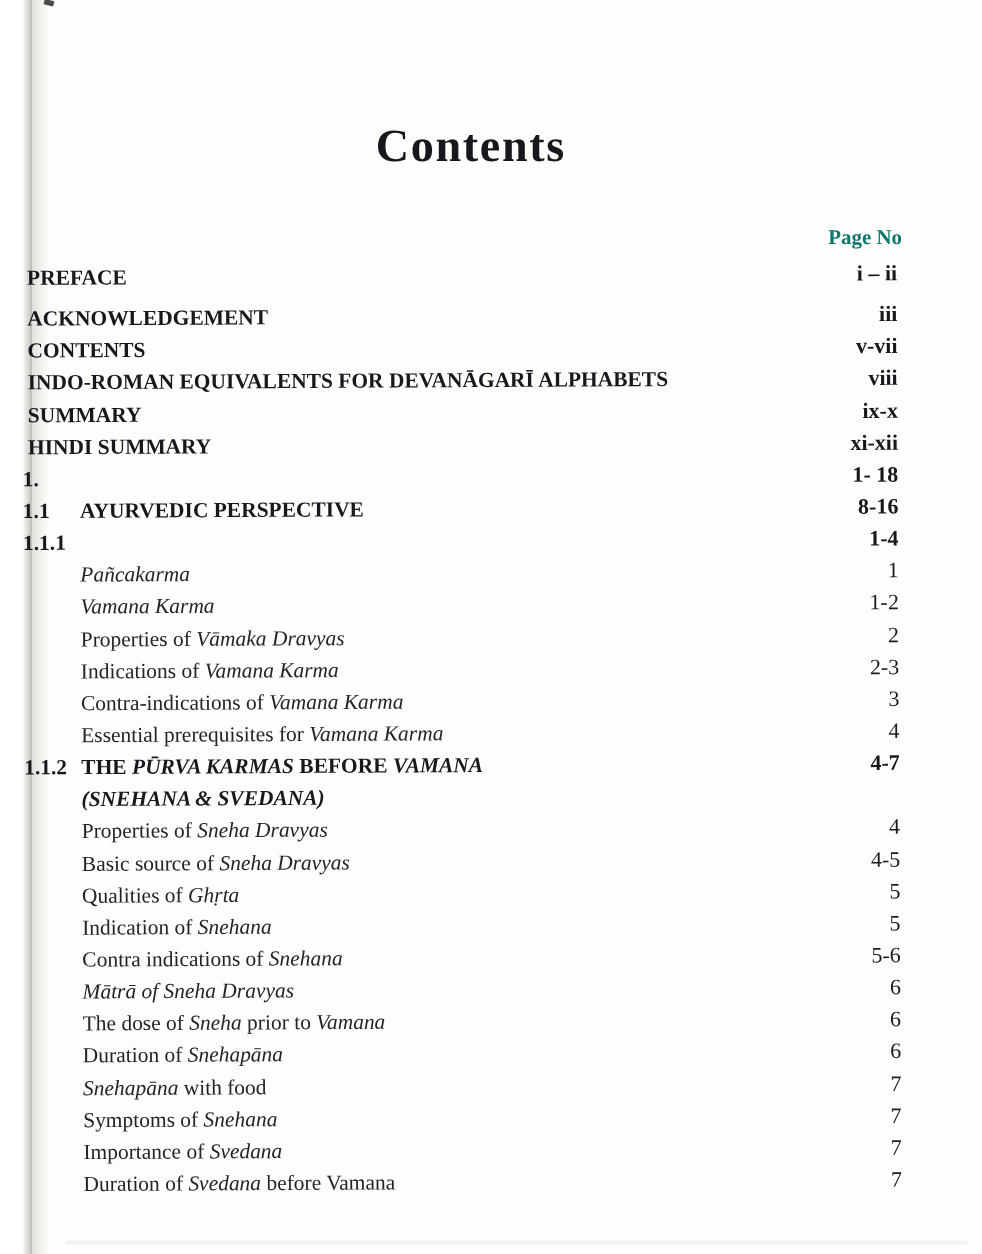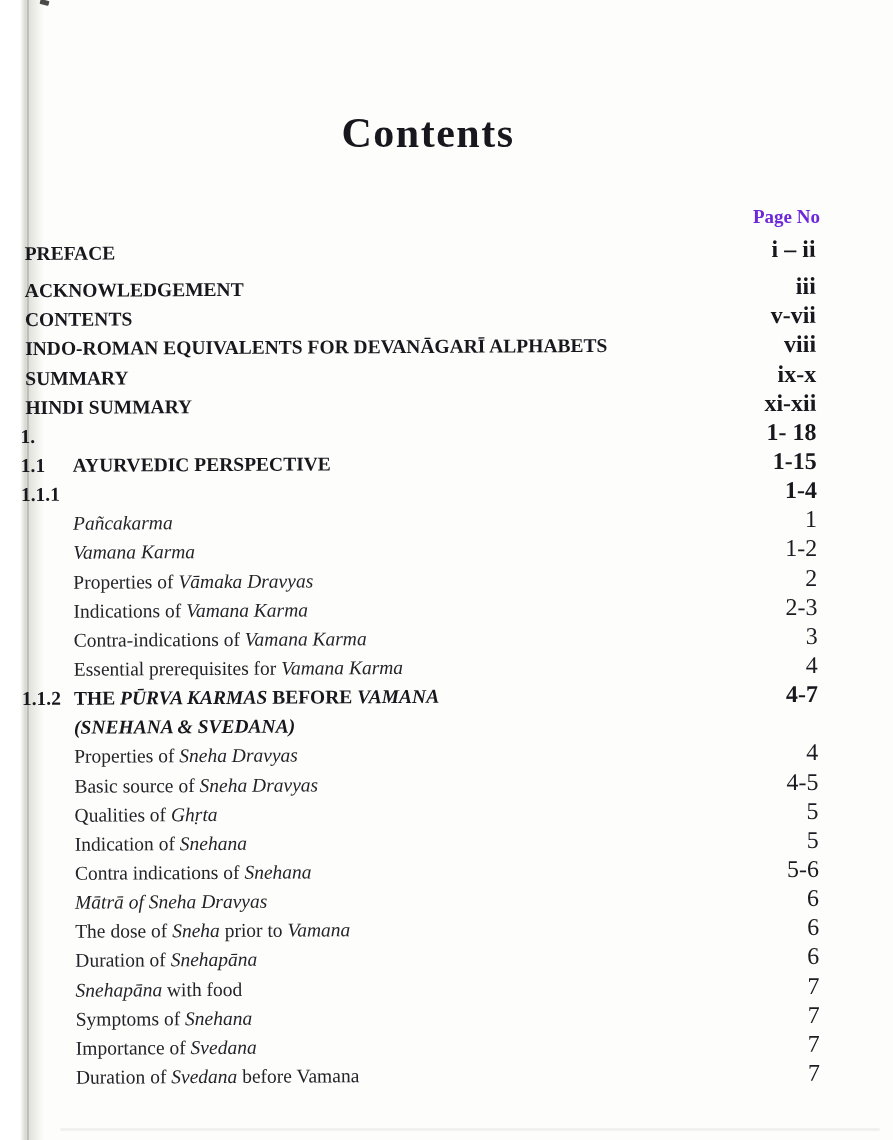--- a/index.html
+++ b/index.html
@@ -37,42 +37,42 @@
   }
   
   #title {
     position:absolute; top:112px; left:0; right:77px;
     text-align:center; font-size:42px; font-weight:700;
     letter-spacing:1.5px; color:#17171d; line-height:1;
   }
   
   #page-no-header {
     position:absolute; top:206px; left:0; width:800px;
-    text-align:right; font-size:19px; font-weight:700; color:#6d28d9;
+    text-align:right; font-size:19px; font-weight:700; color:#0f766e;
   }
   
   #toc-rows {
     position:absolute; top:239px; left:0; width:800px;
     transform:rotate(-0.3deg); transform-origin:0 100%;
   }
   .row { position:relative; height:29.15px; }
   .row.gap { margin-bottom:8px; }
   .row .num {
     position:absolute; left:4px; top:0; line-height:29.15px;
     font-size:19.5px; font-weight:700; color:#17171d; white-space:nowrap;
   }
   .row .label {
     position:absolute; left:56px; top:0; line-height:29.15px;
     font-size:19.5px; white-space:nowrap; color:#232329;
   }
   .row.front .label { left:9px; }
   .row.bold .label { font-weight:700; color:#17171d; }
   .row .page {
     position:absolute; right:0; top:0; line-height:29.15px;
-    font-size:24px; text-align:right; color:#1b1b21; white-space:nowrap;
+    font-size:20px; text-align:right; color:#1b1b21; white-space:nowrap;
   }
   .row.bold .page { font-weight:700; color:#17171d; }
   .seg-i { font-style:italic; }
 </style>
 </head>
 <body>
 
 <div id="scan-page">
   <div id="gutter-shadow"></div>
   <div id="gutter-line"></div>
@@ -108,21 +108,21 @@
         <span class="label"><span class="seg-r">HINDI SUMMARY</span></span>
         <span class="page">xi-xii</span>
       </div>
       <div class="row section bold">
         <span class="num">1.</span>
         <span class="page">1- 18</span>
       </div>
       <div class="row section bold">
         <span class="num">1.1</span>
         <span class="label"><span class="seg-r">AYURVEDIC PERSPECTIVE</span></span>
-        <span class="page">1-15</span>
+        <span class="page">8-16</span>
       </div>
       <div class="row section bold">
         <span class="num">1.1.1</span>
         <span class="page">1-4</span>
       </div>
       <div class="row sub">
         <span class="label"><span class="seg-i">Pañcakarma</span></span>
         <span class="page">1</span>
       </div>
       <div class="row sub">

